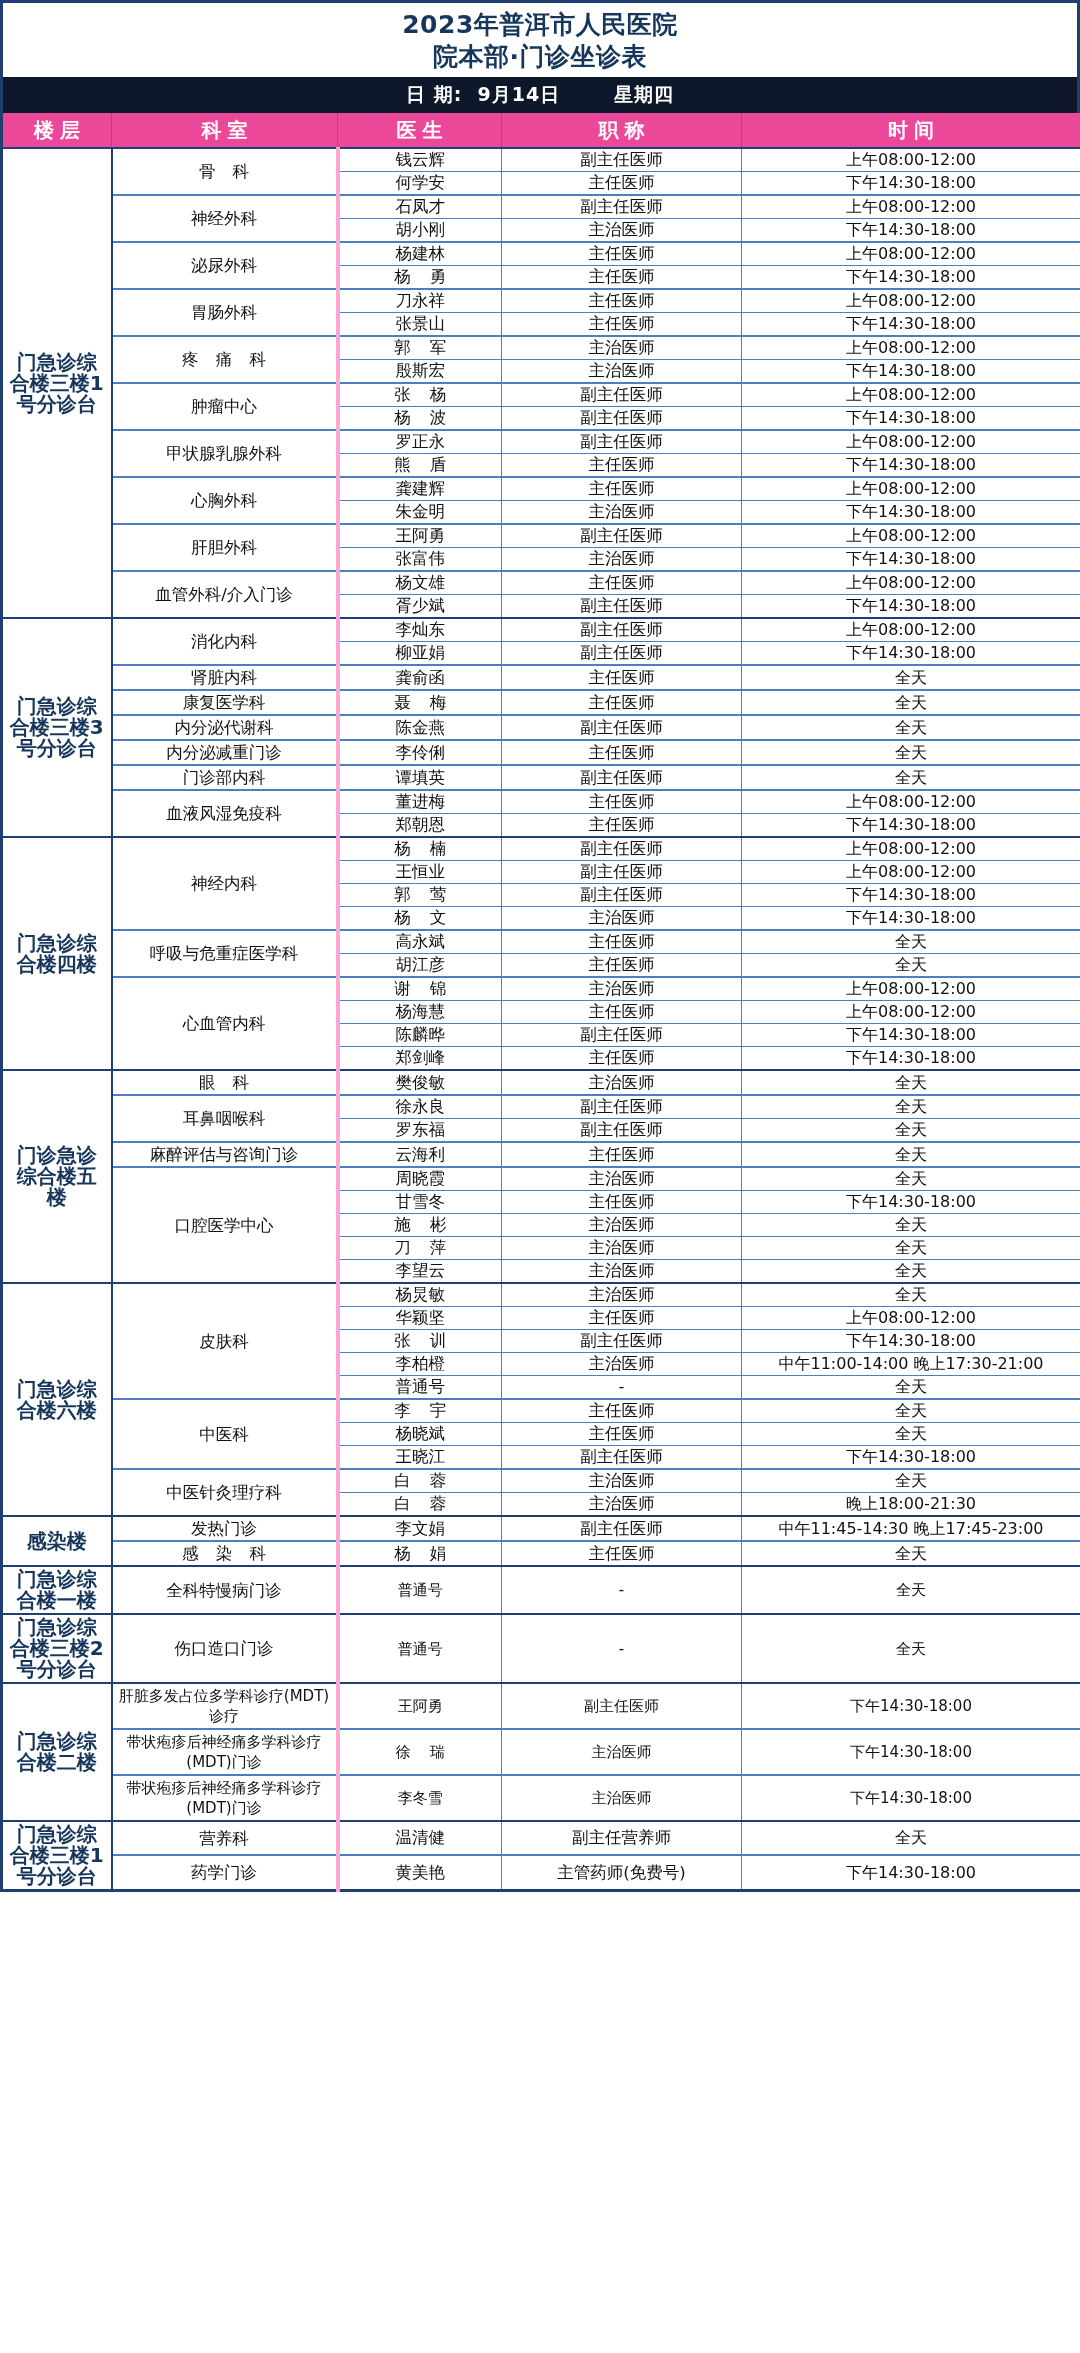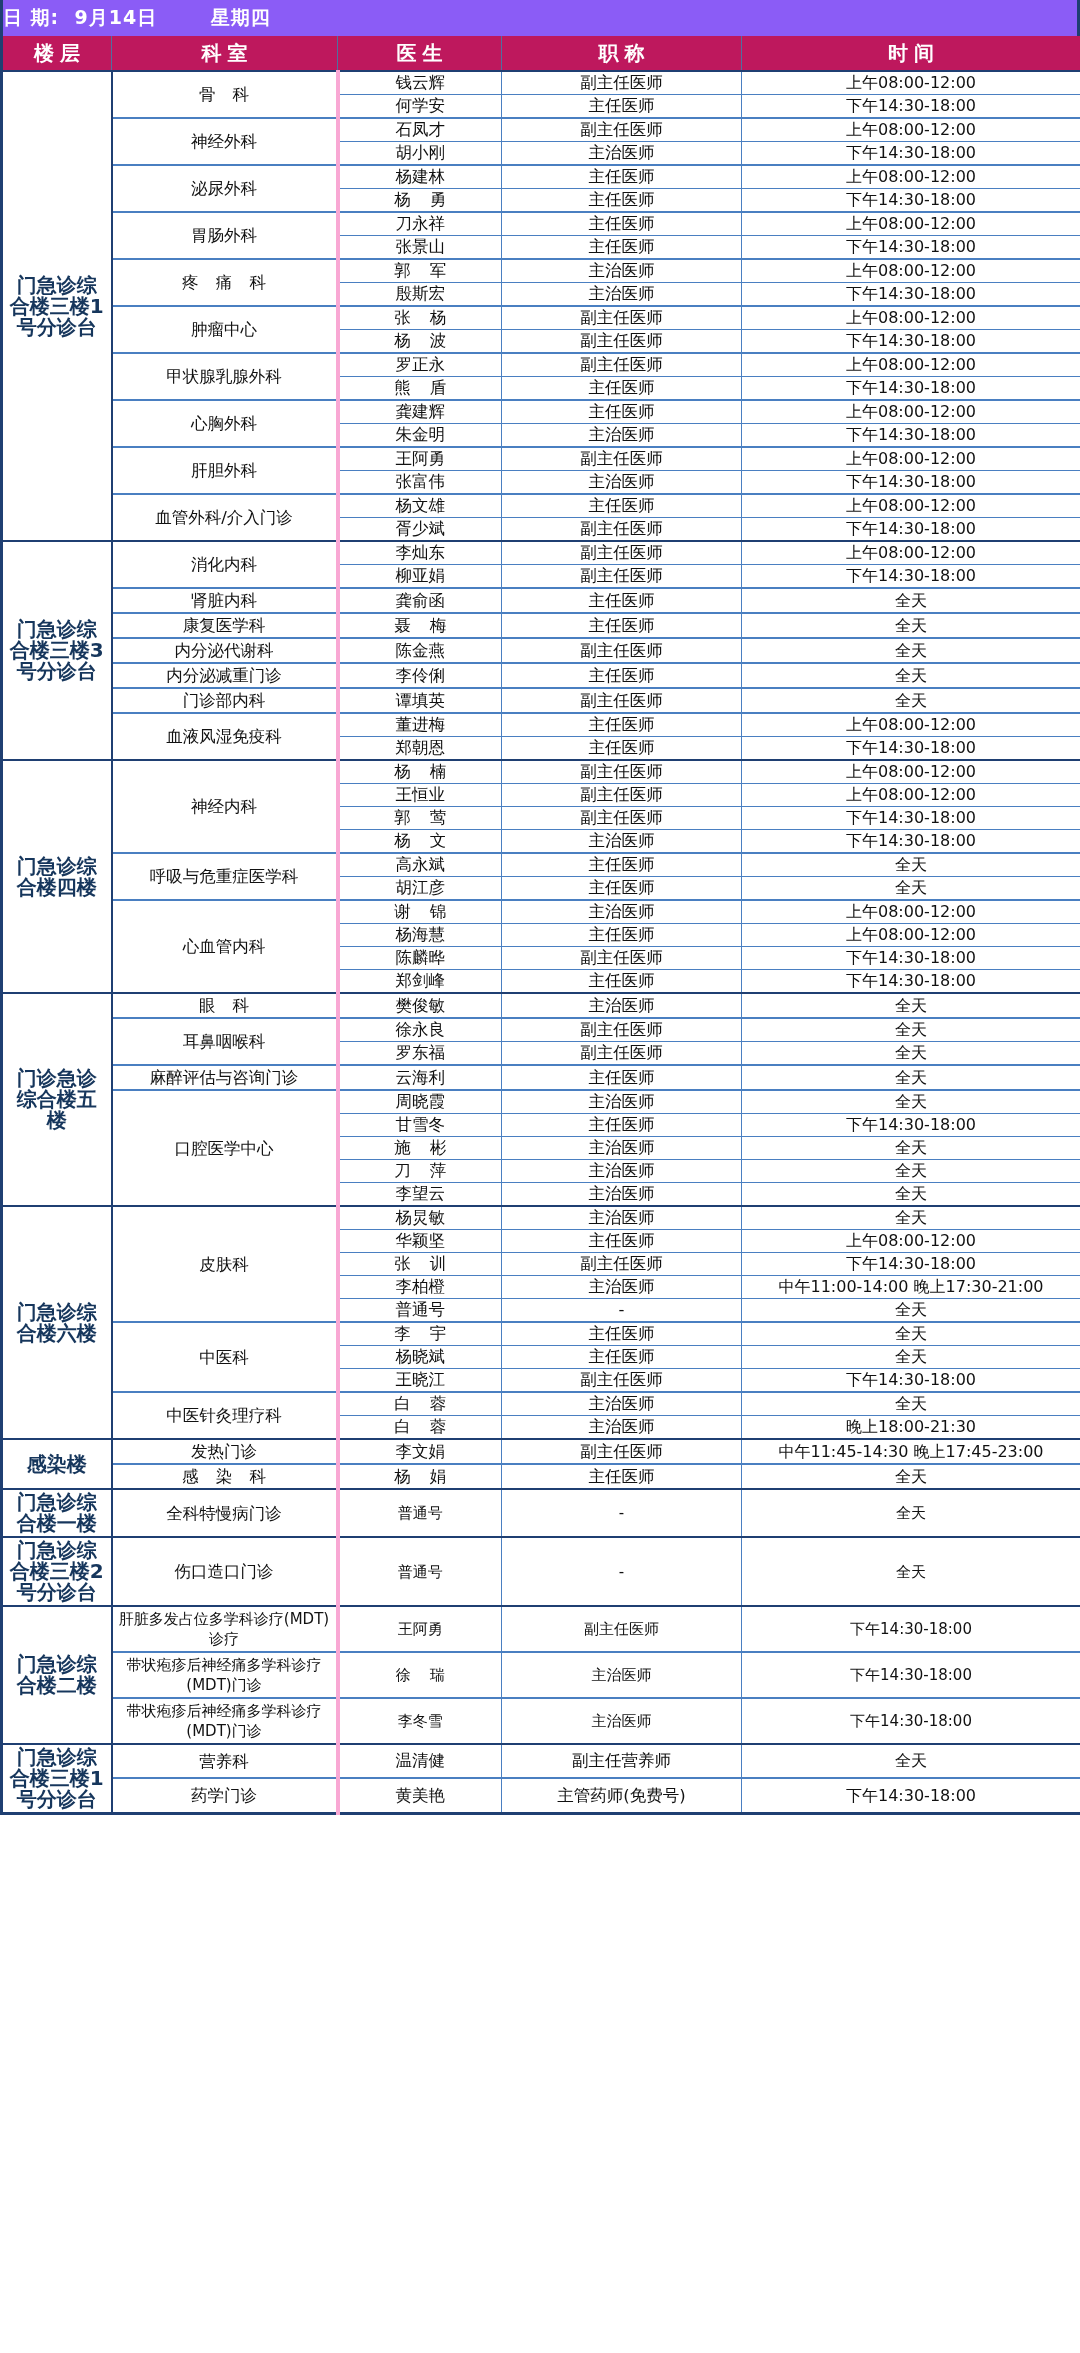--- a/index.html
+++ b/index.html
@@ -31,25 +31,25 @@
   }
   .title-line1, .title-line2 {
     font-family: "DejaVu Sans", "Liberation Sans", sans-serif;
     font-weight: bold;
     color: #16365c;
     font-size: 25px;
     letter-spacing: 0.5px;
     line-height: 32px;
   }
   .date-bar {
-    background: #8b5cf6;
+    background: #0f172a;
     color: #ffffff;
     font-weight: bold;
     font-size: 19px;
-    text-align: left;
+    text-align: center;
     padding: 5px 0 5px 0;
     letter-spacing: 1px;
     border-left: 3px solid #1f3f72;
     border-right: 3px solid #1f3f72;
   }
   .date-bar .gap { display: inline-block; width: 46px; }
 
   table.sched {
     width: 1080px;
     border-collapse: collapse;
@@ -58,21 +58,21 @@
     border-right: 3px solid #1f3f72;
     border-bottom: 3px solid #1f3f72;
   }
   table.sched col.c-floor { width: 110px; }
   table.sched col.c-dept  { width: 226px; }
   table.sched col.c-doc   { width: 164px; }
   table.sched col.c-title { width: 240px; }
   table.sched col.c-time  { width: 340px; }
 
   thead th {
-    background: #be185d;
+    background: #ec4899;
     color: #ffffff;
     font-size: 20px;
     font-weight: bold;
     height: 30px;
     letter-spacing: 6px;
     text-indent: 6px;
     border-right: 1px solid #4f6f9f;
     padding: 2px 0;
   }
   thead th:last-child { border-right: none; }
@@ -113,20 +113,24 @@
   td.time { font-size: 16px; }
   tr.grp-start > td { border-top: 2px solid #4a7fc1; }
   tr.floor-start > td { border-top: 2px solid #1f3f72; }
   td.tall { line-height: 20px; font-size: 15px; }
 </style>
 </head>
 <body>
 
 <div id="page">
 
+  <div class="title-block">
+    <div class="title-line1">2023年普洱市人民医院</div>
+    <div class="title-line2">院本部·门诊坐诊表</div>
+  </div>
 
   <div class="date-bar">
     <span>日 期:</span>
     <span>&nbsp;</span><span>9月14日</span>
     <span class="gap"></span><span>星期四</span>
   </div>
 
   <table class="sched">
     <colgroup>
       <col class="c-floor">

